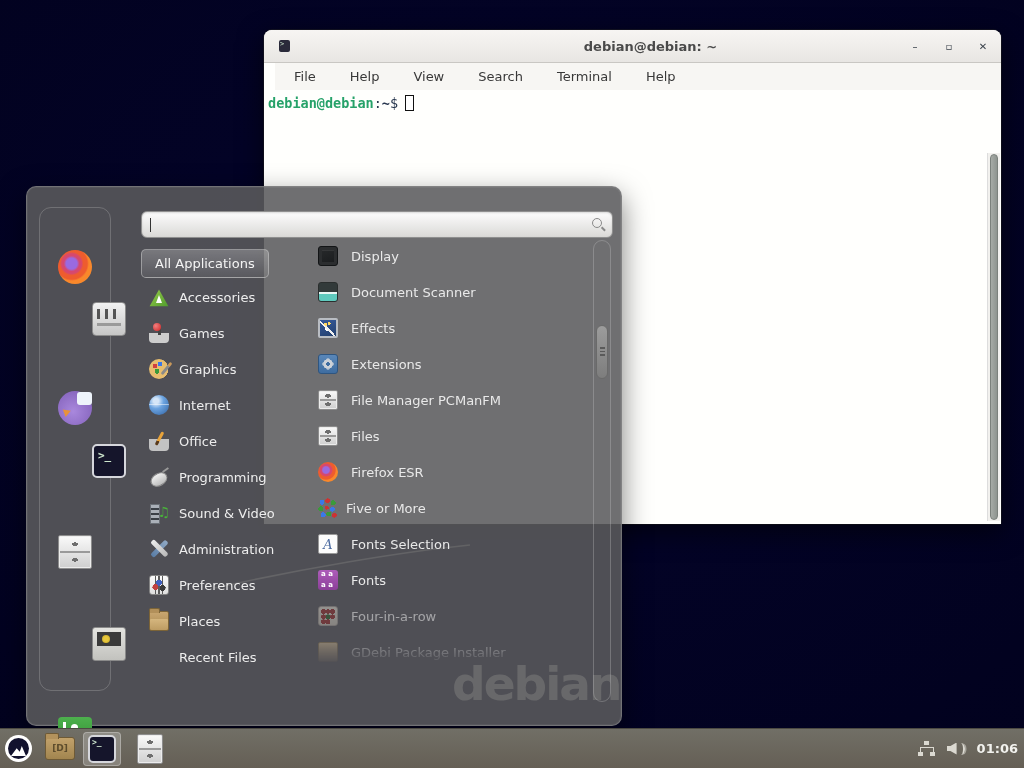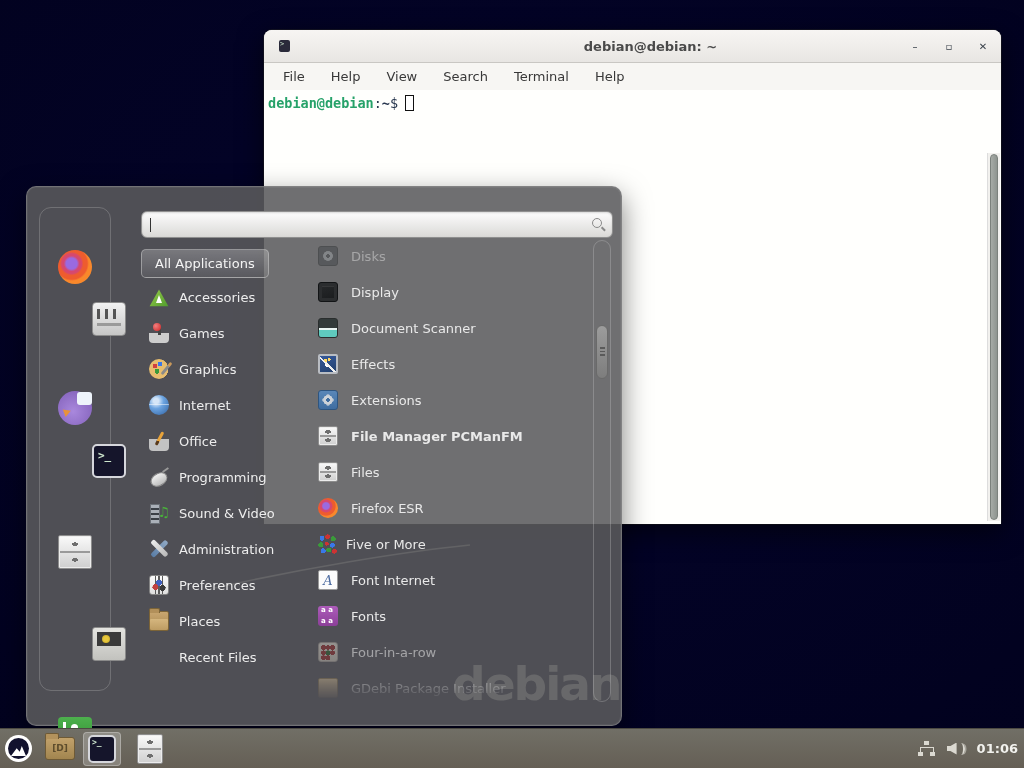--- a/index.html
+++ b/index.html
@@ -19,21 +19,21 @@
   .titlebar { position:relative; height:33px; border-radius:8px 8px 0 0;
     background:linear-gradient(#f7f5f3, #e8e6e3); border-bottom:1px solid #c9c7c3;
     display:flex; align-items:center;padding-left:36px; }
   .titlebar-icon { position:absolute; left:15px; top:10px; width:11px; height:12px;
     background:#2a2a3a; border-radius:2px; }
   .titlebar-icon::after { content:">"; position:absolute; left:1px; top:0px; font-size:7px; color:#cfe8cf;
     font-family:"DejaVu Sans Mono", monospace; }
   .title-text { flex:1; text-align:center; font-size:13px; font-weight:bold; color:#4a4a4a; }
   .win-controls { position:absolute; right:12px; top:0; height:33px; display:flex; align-items:center; gap:22px; }
   .win-btn { font-size:10px; color:#39414a; width:12px; text-align:center; cursor:default; line-height:1; }
-  .menubar { height:27px; background:#f7f6f3; display:flex; align-items:center; padding-left:10px; gap:8px; }
+  .menubar { height:27px; background:#f7f6f3; display:flex; align-items:center; padding-left:10px; gap:16px;margin-left:11px; }
   .menubar-item { font-size:13px; color:#383838; padding:0 9px; }
   .term-content { position:relative; height:434px; background:#fffffd; overflow:hidden;
     font-family:"DejaVu Sans Mono", monospace; font-size:13.5px; }
   .prompt-line { position:absolute; left:4px; top:5px; white-space:pre; }
   .p-userhost { color:#26a269; font-weight:bold; }
   .p-dark { color:#27364e; }
   .p-path { color:#27364e; font-weight:bold; }
   .term-cursor { display:inline-block; width:9px; height:16px; border:1.5px solid #111; vertical-align:-3px; margin-left:7px; background:#fff; }
   .term-scrollbar { position:absolute; right:1px; top:63px; bottom:3px; width:13px; background:#f2f1ee; border-left:1px solid #ddd; }
   .term-thumb { position:absolute; left:2px; right:2px; top:1px; bottom:1px;
@@ -358,59 +358,55 @@
       <div class="cat-row">
         <div class="icn s20 ic-places"></div>
         <span>Places</span>
       </div>
       <div class="cat-row">
         <div class="icn-spacer"></div>
         <span>Recent Files</span>
       </div>
     </div>
   <div class="apps-list" id="apps-list">
-      <div class="app-row" style="opacity: 0.45;">
-        <div class="icn s20 ic-disks"></div>
-        <span>Disks</span>
-      </div>
       <div class="app-row" style="opacity: 1;">
         <div class="icn s20 ic-display"></div>
         <span>Display</span>
       </div>
       <div class="app-row" style="opacity: 1;">
         <div class="icn s20 ic-docscanner"></div>
         <span>Document Scanner</span>
       </div>
       <div class="app-row" style="opacity: 1;">
         <div class="icn s20 ic-effects"></div>
         <span>Effects</span>
       </div>
       <div class="app-row" style="opacity: 1;">
         <div class="icn s20 ic-extensions"></div>
         <span>Extensions</span>
       </div>
-      <div class="app-row" style="opacity: 1; font-weight: bold;">
+      <div class="app-row" style="opacity: 1;">
         <div class="icn s20 ic-cabinet"></div>
         <span>File Manager PCManFM</span>
       </div>
       <div class="app-row" style="opacity: 1;">
         <div class="icn s20 ic-cabinet"></div>
         <span>Files</span>
       </div>
       <div class="app-row" style="opacity: 1;">
         <div class="icn s20 ic-firefox"></div>
         <span>Firefox ESR</span>
       </div>
       <div class="app-row" style="opacity: 1; gap: 8px;">
         <div class="icn s20 ic-fiveormore"></div>
         <span>Five or More</span>
       </div>
       <div class="app-row" style="opacity: 1;">
         <div class="icn s20 ic-fontsel"></div>
-        <span>Font Internet</span>
+        <span>Fonts Selection</span>
       </div>
       <div class="app-row" style="opacity: 1;">
         <div class="icn s20 ic-fonts"></div>
         <span>Fonts</span>
       </div>
       <div class="app-row" style="opacity: 0.55;">
         <div class="icn s20 ic-fourrow"></div>
         <span>Four-in-a-row</span>
       </div>
       <div class="app-row masked" style="opacity: 0.42;">

